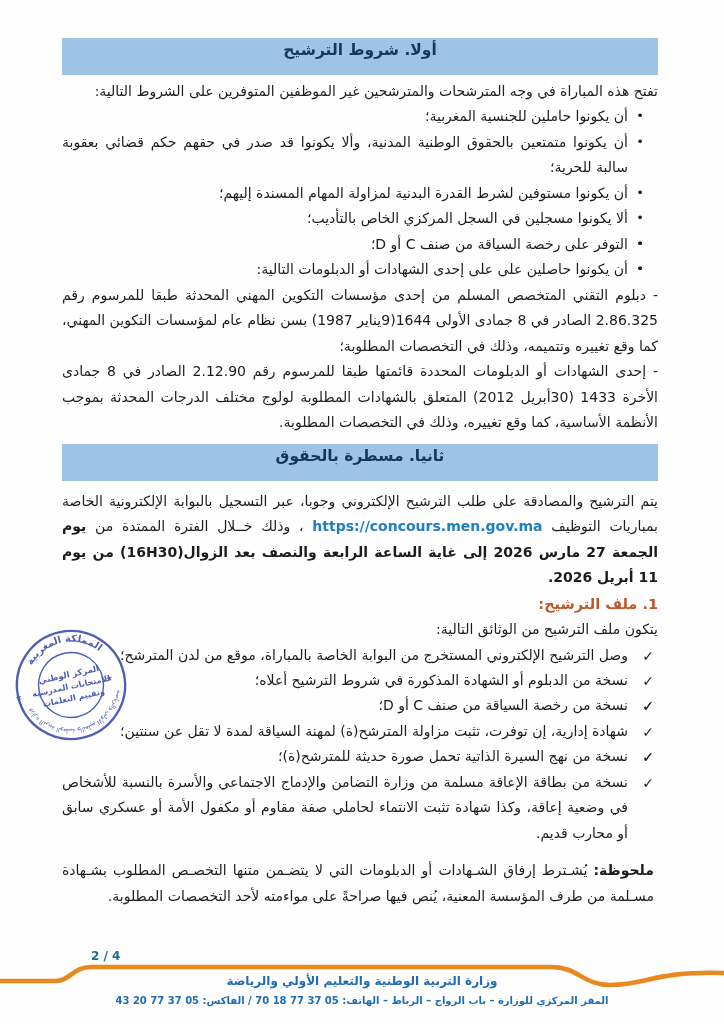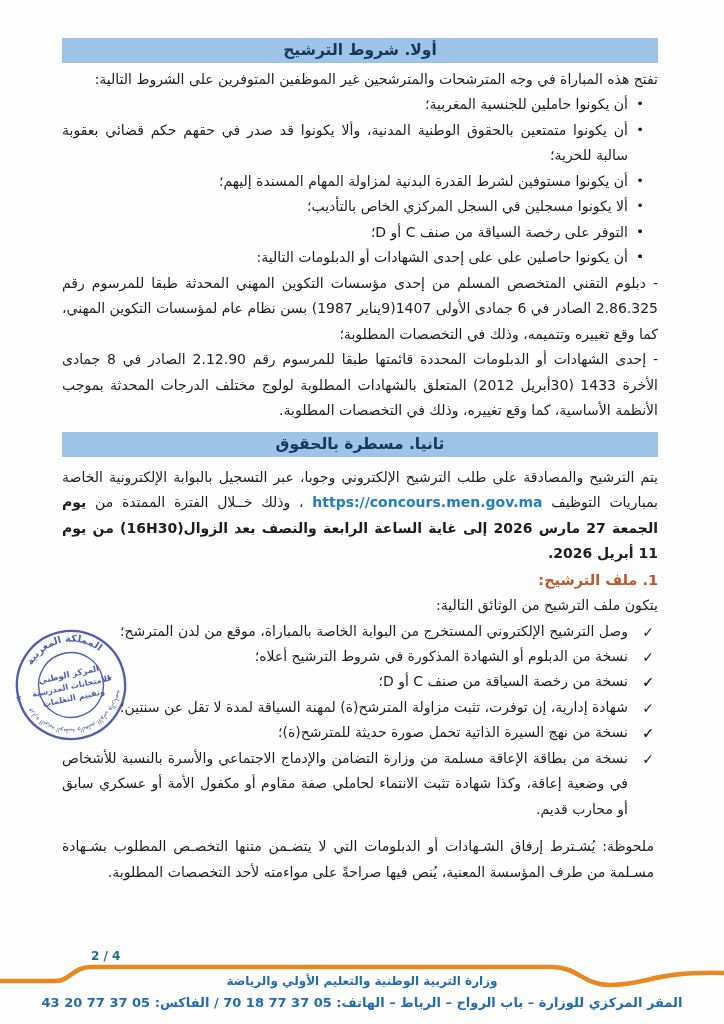--- a/index.html
+++ b/index.html
@@ -17,21 +17,21 @@
   .content {
     position:absolute;
     top:38px; right:66px; left:62px;
   }
   .section-bar {
     background:#9dc3e6;
     color:#17365d;
     font-weight:bold;
     font-size:15.5px;
     text-align:center;
-    padding:3px 0 4px;
+    padding:3px 0 16px;
     margin-bottom:4px;
   }
   p.para { font-size:14px; line-height:1.82; text-align:justify; }
   ul.cond-list { list-style:none; margin:0 14px 0 0; }
   ul.cond-list li {
     font-size:14px; line-height:1.82;
     text-align:justify;
     padding-right:16px;
     position:relative;
   }
@@ -56,21 +56,21 @@
     font-size:14px; line-height:1.82;
     text-align:justify;
     padding-right:26px;
     position:relative;
   }
   ul.check-list li .chk {
     position:absolute; right:0; top:1px;
     font-weight:bold; font-size:14px; color:#222;
   }
   .note { margin-top:12px; font-size:14px; line-height:1.82; text-align:justify; padding-right:4px; }
-  .note b { font-weight:normal; }
+  .note b { font-weight:bold; }
 
   .stamp {
     position:absolute;
     top:610px; left:12px;
     width:118px; height:150px;
     transform:rotate(-12deg);
     opacity:0.88;
     pointer-events:none;
   }
 
@@ -88,21 +88,21 @@
     width:724px; height:42px;
   }
   .footer-text {
     position:absolute;
     top:972px; left:0; right:0;
     text-align:center;
     color:#1f6cb5;
     line-height:1.55;
   }
   .footer-text .f1 { font-size:12px; font-weight:bold; }
-  .footer-text .f2 { font-size:13px; font-weight:bold; margin-top:2px; }
+  .footer-text .f2 { font-size:10px; font-weight:bold; margin-top:2px; }
 </style>
 </head>
 <body>
 
 <div class="page">
 
   <div class="content">
 
     <div class="section-bar">أولا. شروط الترشيح</div>
     <p class="para">تفتح هذه المباراة في وجه المترشحات والمترشحين غير الموظفين المتوفرين على الشروط التالية:</p>
@@ -112,21 +112,21 @@
       <li><span class="bullet">•</span><span>أن يكونوا متمتعين بالحقوق الوطنية المدنية، وألا يكونوا قد صدر في حقهم حكم قضائي بعقوبة سالبة للحرية؛</span></li>
       <li><span class="bullet">•</span><span>أن يكونوا مستوفين لشرط القدرة البدنية لمزاولة المهام المسندة إليهم؛</span></li>
       <li><span class="bullet">•</span><span>ألا يكونوا مسجلين في السجل المركزي الخاص بالتأديب؛</span></li>
       <li><span class="bullet">•</span></li>
       <li><span class="bullet">•</span><span>التوفر على رخصة السياقة من صنف C أو D؛</span></li>
       <li><span class="bullet">•</span></li>
       <li><span class="bullet">•</span><span>أن يكونوا حاصلين على على إحدى الشهادات أو الدبلومات التالية:</span></li>
     </ul>
 
     <div class="dash-paras">
-      <p>- دبلوم التقني المتخصص المسلم من إحدى مؤسسات التكوين المهني المحدثة طبقا للمرسوم رقم 2.86.325 الصادر في 6 جمادى الأولى 1407(9يناير 1987) بسن نظام عام لمؤسسات التكوين المهني، كما وقع تغييره وتتميمه، وذلك في التخصصات المطلوبة؛</p>
+      <p>- دبلوم التقني المتخصص المسلم من إحدى مؤسسات التكوين المهني المحدثة طبقا للمرسوم رقم 2.86.325 الصادر في 8 جمادى الأولى 1644(9يناير 1987) بسن نظام عام لمؤسسات التكوين المهني، كما وقع تغييره وتتميمه، وذلك في التخصصات المطلوبة؛</p>
       <p>- إحدى الشهادات أو الدبلومات المحددة قائمتها طبقا للمرسوم رقم 2.12.90 الصادر في 8 جمادى الأخرة 1433 (30أبريل 2012) المتعلق بالشهادات المطلوبة لولوج مختلف الدرجات المحدثة بموجب الأنظمة الأساسية، كما وقع تغييره، وذلك في التخصصات المطلوبة.</p>
     </div>
 
     <div class="gap-sm"></div>
 
     <div class="section-bar">ثانيا. مسطرة بالحقوق</div>
     <p class="para sec2-para"><span>يتم الترشيح والمصادقة على طلب الترشيح الإلكتروني وجوبا، عبر التسجيل بالبوابة الإلكترونية الخاصة بمباريات التوظيف </span><a class="link" href="#">https://concours.men.gov.ma</a><span> ، وذلك خــلال الفترة الممتدة من </span><b>يوم الجمعة 27 مارس 2026 إلى غاية الساعة الرابعة والنصف بعد الزوال(16H30) من يوم 11 أبريل 2026.</b></p>
 
     <div class="file-title">1. ملف الترشيح:</div>
     <p class="para">يتكون ملف الترشيح من الوثائق التالية:</p>

